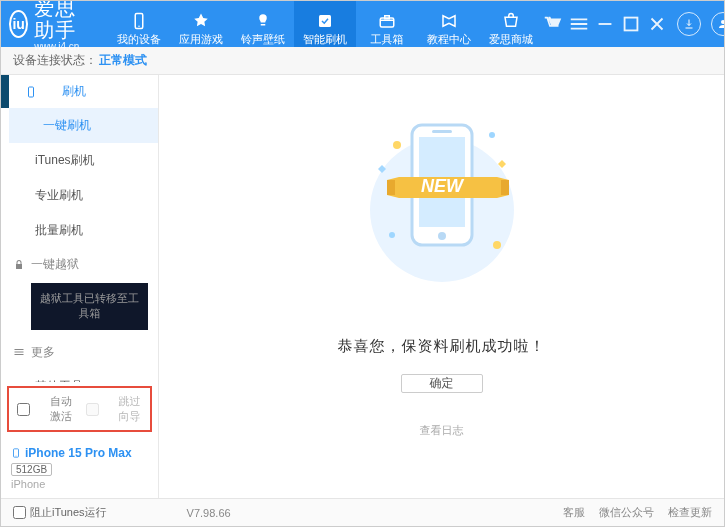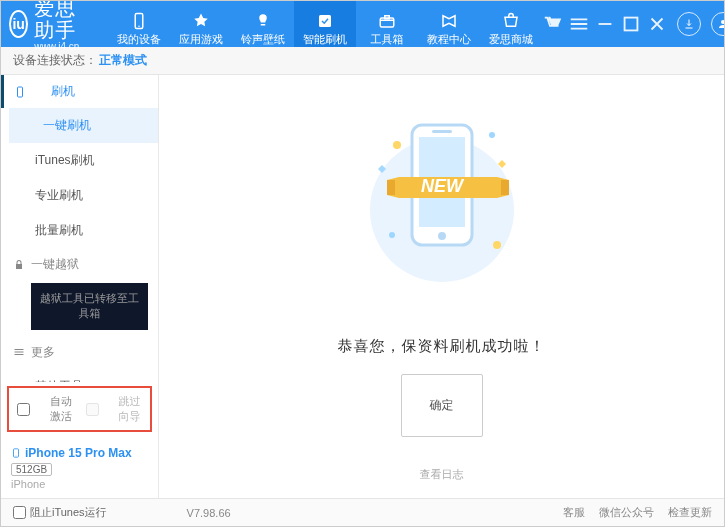--- a/index.html
+++ b/index.html
@@ -20,38 +20,38 @@
 .right-icons { display: flex; gap: 10px; margin-right: 10px; margin-left: 5px; }
 .circle-icon { width: 24px; height: 24px; border: 1.5px solid rgba(255,255,255,0.8); border-radius: 50%; display: flex; align-items: center; justify-content: center; cursor: pointer; }
 .circle-icon svg { width: 12px; height: 12px; fill: #fff; }
 .status-bar { background: #f7f7f7; border-bottom: 1px solid #e5e5e5; height: 28px; display: flex; align-items: center; padding: 0 12px; font-size: 12px; color: #666; }
 .status-value { color: #2d91f2; font-weight: bold; margin-left: 2px; }
 .body-wrap { flex: 1; display: flex; overflow: hidden; }
 .sidebar { width: 158px; border-right: 1px solid #e8e8e8; display: flex; flex-direction: column; background: #fff; }
 .side-scroll { overflow-y: auto; flex: 1; }
 .side-group { padding: 8px 12px; color: #888; display: flex; align-items: center; gap: 6px; font-size: 12px; }
 .side-group svg { width: 12px; height: 12px; fill: #888; }
-.side-group.top { color: #2d91f2; border-left: 3px solid #0c4a6e; padding-left: 10px; gap: 25px; }
+.side-group.top { color: #2d91f2; border-left: 8px solid #0c4a6e; padding-left: 16px; gap: 25px; }
 .side-group.top svg { fill: #2d91f2; }
 .side-item { padding: 9px 12px 9px 34px; color: #555; cursor: pointer; font-size: 12px; }
 .side-item.active { background: #e9f3fe; color: #2d91f2; margin-left: 8px; }
 .side-item.muted-box { background: #0f172a; color: #999; margin: 2px 10px 6px 30px; padding: 8px 6px; text-align: center; line-height: 1.4; font-size: 11px; }
 .checkbox-area { border: 2px solid #e74c3c; margin: 4px 6px 8px; padding: 6px 8px; display: flex; gap: 12px; align-items: center; }
 .cb-label { display: flex; align-items: center; gap: 20px; color: #888; font-size: 11px; cursor: pointer; }
 .cb-label input { margin: 0; }
 .cb-label.disabled { opacity: 0.6; }
 .device-foot { padding: 6px 10px 8px; }
 .device-name { color: #2d91f2; font-weight: 600; font-size: 12px; display: flex; align-items: center; gap: 4px; }
 .device-name svg { width: 10px; height: 14px; fill: #2d91f2; }
 .storage-badge { display: inline-block; border: 1px solid #bbb; padding: 0 4px; font-size: 10px; color: #666; border-radius: 2px; margin-top: 3px; }
 .device-type { color: #aaa; font-size: 11px; margin-top: 2px; }
 .main { flex: 1; background: #fff; display: flex; flex-direction: column; align-items: center; justify-content: flex-start; padding-top: 30px; }
 .phone-illus { width: 150px; height: 210px; position: relative; }
 .success-msg { margin-top: 22px; font-size: 15px; color: #333; letter-spacing: 1px; }
-.confirm-btn { margin-top: 18px; border: 1px solid #ccc; background: #fff; padding: 22px 28px; cursor: pointer; font-size: 12px; color: #555; border-radius: 2px; }
+.confirm-btn { margin-top: 18px; border: 1px solid #ccc; background: #fff; padding: 0 28px; cursor: pointer; font-size: 12px; color: #555; border-radius: 2px; }
 .view-log { margin-top: 30px; font-size: 11px; color: #aaa; cursor: pointer; }
 .footer { height: 28px; border-top: 1px solid #e5e5e5; background: #fafafa; display: flex; align-items: center; padding: 0 12px; font-size: 11px; color: #666; }
 .footer .fcb { display: flex; align-items: center; gap: 4px; cursor: pointer; }
 .footer-right { margin-left: auto; display: flex; gap: 14px; color: #888; }
 .footer-right span { cursor: pointer; }
 .lock-ico { fill: #bbb; }
 .ham { fill: #888; }
 </style>
 </head>
 <body>

